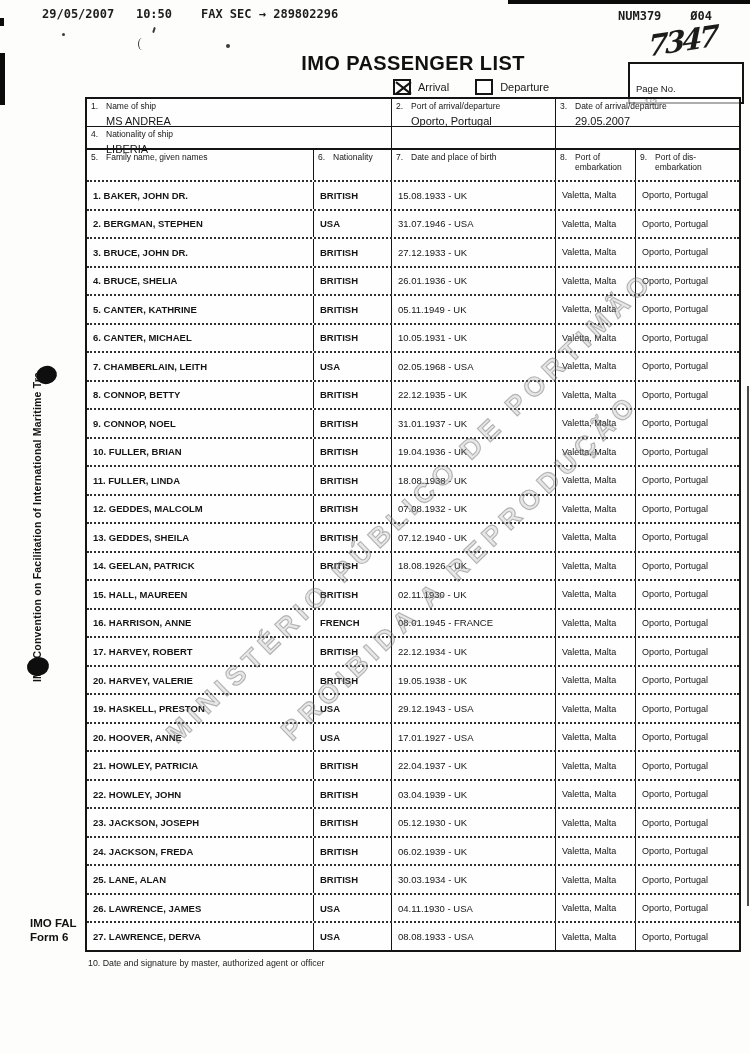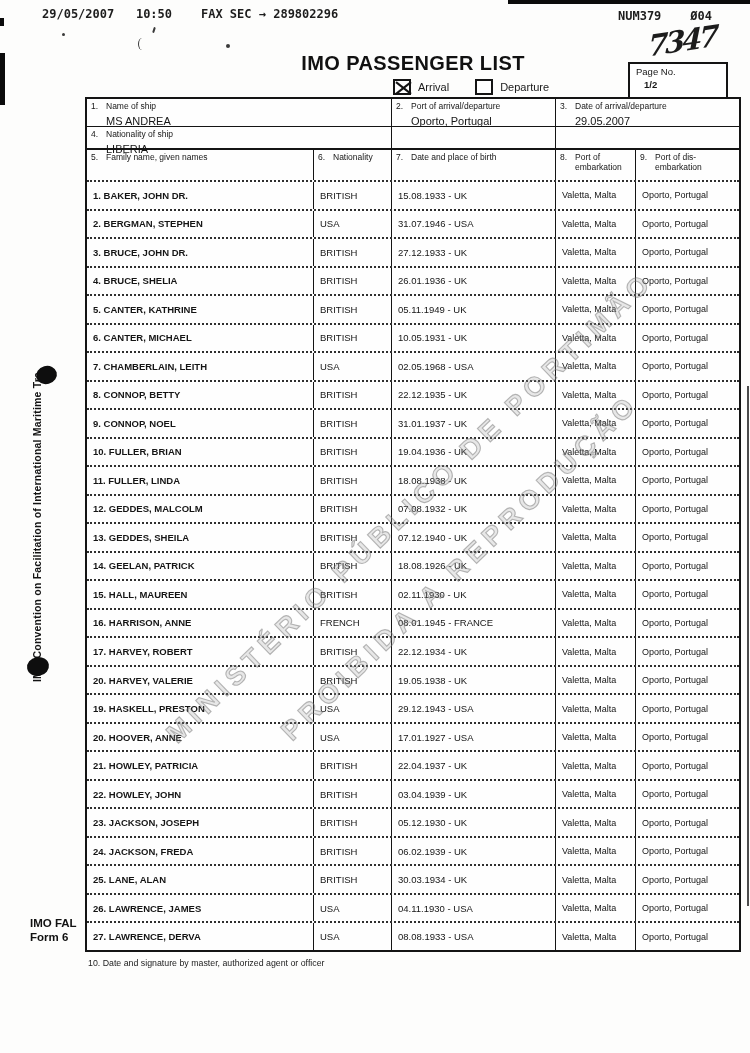--- a/index.html
+++ b/index.html
@@ -32,22 +32,22 @@
        border-right:none;border-top:none;border-bottom:none;border-radius:50% 0 0 50%;}
   .pm4{left:226px;top:44px;width:4px;height:4px;}
   .handwritten-note{left:648px;top:24px;font-family:"DejaVu Serif", serif;
     font-style:italic;font-weight:700;font-size:29px;color:#1c1c1c;
     transform:rotate(-9deg) skewX(-10deg);letter-spacing:-3px;}
 
   .doc-title{left:85px;top:52px;width:656px;text-align:center;
     font-size:20px;font-weight:700;letter-spacing:.4px;color:#111;}
 
   
-  .pageno-box{left:628px;top:62px;width:100px;height:37px;border:2px solid #141414;
-    background:#fff;box-sizing:border-box;padding:2px 6px;font-size:9.5px;}
+  .pageno-box{left:628px;top:62px;width:116px;height:37px;border:2px solid #141414;
+    background:#fff;box-sizing:border-box;padding:19px 6px;font-size:9.5px;}
   .pageno-label{font-weight:400;}
   .pageno-value{font-weight:600;margin-top:2px;margin-left:8px;}
 
   
   .mode-row{left:393px;top:78px;height:18px;display:flex;align-items:center;font-size:11px;}
   .cbox{width:18px;height:16px;border:2px solid #141414;box-sizing:border-box;
     position:relative;background:#fff;flex:none;}
   .cbox.checked::before,.cbox.checked::after{content:"";position:absolute;left:-1px;top:5.5px;
     width:19px;height:2px;background:#141414;}
   .cbox.checked::before{transform:rotate(38deg);}
@@ -76,21 +76,21 @@
   .c4{width:80px;flex:none;}
   .c5{flex:1;}
 
   .rows-host{flex:1;display:flex;flex-direction:column;}
   .p-row{flex:1;display:flex;border-top:2px dotted #2e2e2e;box-sizing:border-box;}
   .p-cell{box-sizing:border-box;border-right:1.5px solid #141414;display:flex;
     align-items:center;padding:0 4px 0 6px;font-size:9.5px;color:#151515;
     white-space:nowrap;overflow:hidden;}
   .p-cell.last{border-right:none;}
   .p-name{font-weight:600;}
-  .p-nat{font-weight:400;}
+  .p-nat{font-weight:700;}
   .p-birth{font-weight:500;}
   .p-emb,.p-dis{font-weight:500;font-size:9px;}
 
   .footer-note{left:88px;top:958px;font-size:8.8px;color:#1c1c1c;}
 
   
   .side-label{left:37px;top:527px;transform:translate(-50%,-50%) rotate(-90deg);
     white-space:nowrap;font-size:10.5px;font-weight:600;color:#131313;letter-spacing:.2px;}
   .blob{background:#0e0e0e;border-radius:50%;}
   .blob1{left:36px;top:366px;width:21px;height:18px;transform:rotate(-15deg);}

